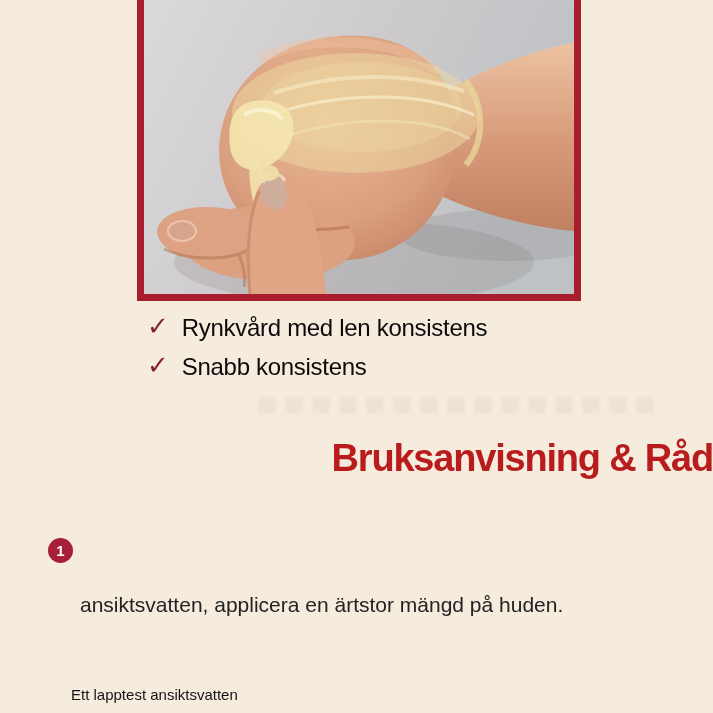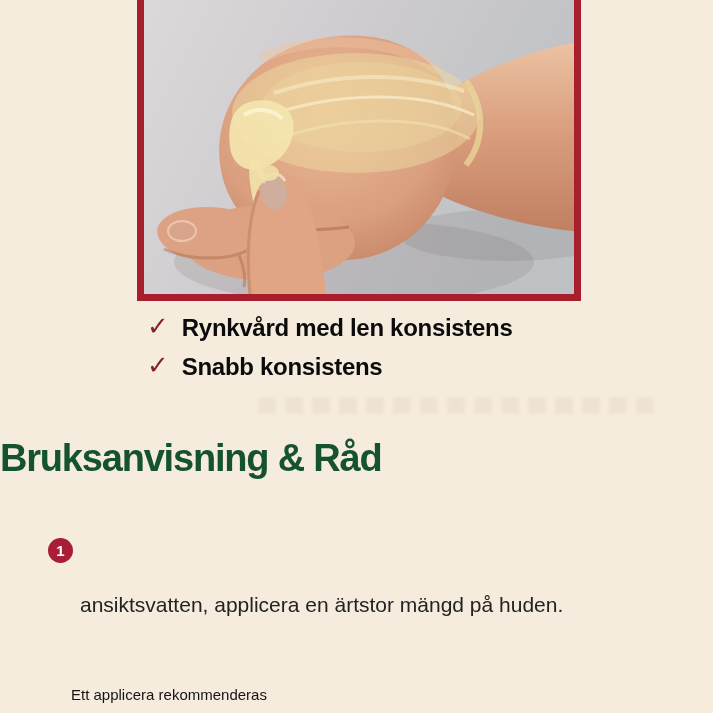--- a/index.html
+++ b/index.html
@@ -20,36 +20,36 @@
   .benefits {
     position:absolute; left:147px; top:314px;
     display:flex; flex-direction:column; gap:11px;
   }
   .benefit { display:flex; align-items:center; gap:13px; }
   .check {
     color:#85202e; font-size:26px; line-height:26px; font-weight:400;
     transform:translateY(-2px);
   }
   .benefit-label {
-    font-size:24px; font-weight:bold; color:#0b0b0b; letter-spacing:-0.3px;
+    font-size:24px; font-weight:normal; color:#0b0b0b; letter-spacing:-0.3px;
     line-height:28px;
   }
 
   
   .watermark {
     position:absolute; left:258px; top:397px; width:402px; height:17px;
     background:repeating-linear-gradient(90deg,
       rgba(208,186,158,0.38) 0 18px, rgba(208,186,158,0) 18px 27px);
     opacity:0.45; filter:blur(1.5px); border-radius:3px;
   }
 
   
   .section-title {
-    position:absolute; left:0; top:437px; width:713px; text-align:left;
-    font-size:38px; font-weight:bold; letter-spacing:-1.2px; color:#14532d;
+    position:absolute; left:0; top:437px; width:713px; text-align:right;
+    font-size:38px; font-weight:bold; letter-spacing:-1.2px; color:#b91c1c;
     line-height:42px;
   }
 
   
   .steps {
     position:absolute; left:48px; top:535px; width:620px;
     display:flex; flex-direction:column; gap:26px;
   }
   .step { display:flex; gap:7px; }
   .badge {
@@ -159,15 +159,15 @@
   <div class="steps">
     <div class="step">
       <div class="badge">1</div>
       <div class="step-text">
         <div>ansiktsvatten, applicera en ärtstor mängd på huden.</div>
       </div>
     </div>
 
   </div>
 
-  <div class="note">Ett applicera rekommenderas</div>
+  <div class="note">Ett lapptest ansiktsvatten</div>
 
 </div>
 
 </body></html>

